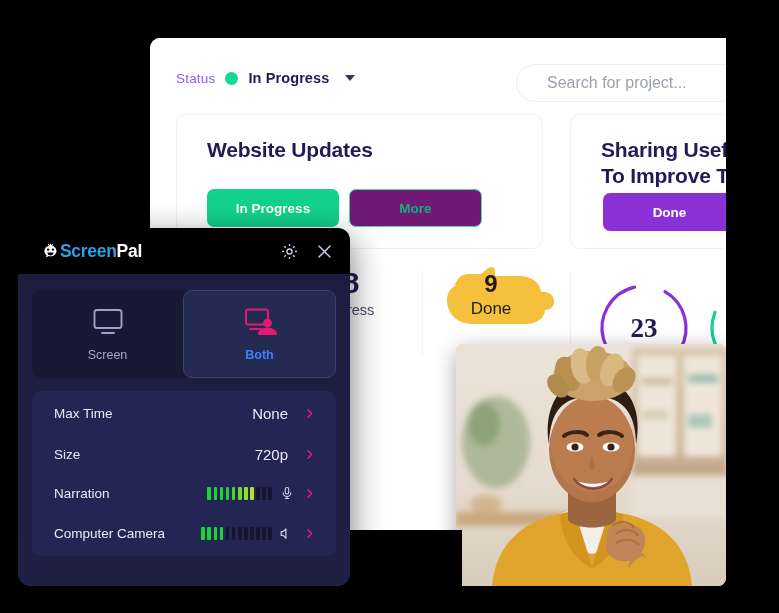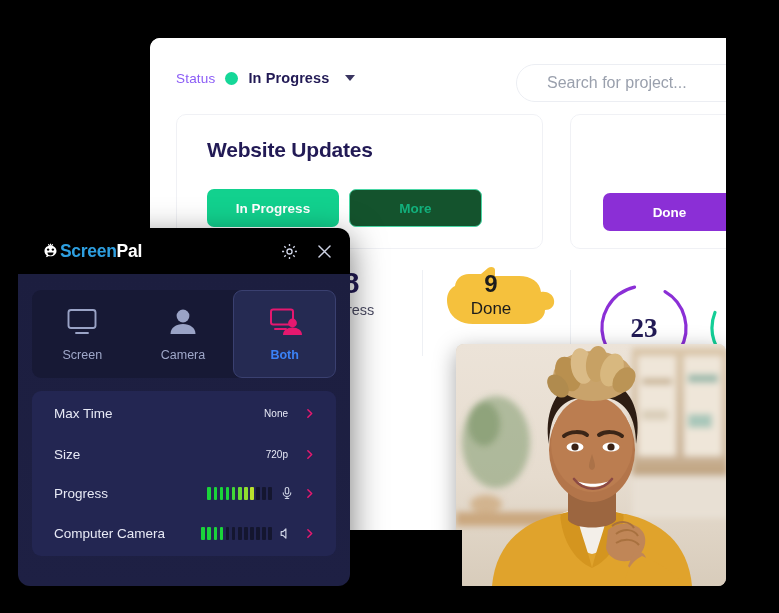--- a/index.html
+++ b/index.html
@@ -98,21 +98,21 @@
     display: flex; align-items: center; justify-content: center;
     box-sizing: border-box;
     cursor: pointer;
   }
   .btn-green {
     left: 30px; top: 74px; width: 132px; height: 38px;
     background: #12d18e; color: #ffffff; border: none;
   }
   .btn-outline {
     left: 172px; top: 74px; width: 133px; height: 38px;
-    background: #14532d; color: #12b07c;
+    background: #701a75; color: #12b07c;
     border: 1.5px solid #4ad6a5;
   }
   .btn-purple {
     left: 32px; top: 78px; width: 133px; height: 38px;
     background: #8b2fd6; color: #ffffff; border: none;
   }
 
   
   .stats {
     position: absolute;
@@ -265,21 +265,21 @@
     display: flex; align-items: center;
     cursor: pointer;
     padding-left: 36px;
   }
   .srow-label {
     position: absolute; left: 22px;
     font-size: 13.5px; color: #e7e9f5;
   }
   .srow-value {
     position: absolute; right: 48px;
-    font-size: 10px; color: #e7e9f5;
+    font-size: 15px; color: #e7e9f5;
   }
   .srow-chev {
     position: absolute; right: 20px;
     display: flex; align-items: center;
   }
   .meter {
     position: absolute; right: 64px;
     display: flex; gap: 2.5px; align-items: center;
   }
   .meter-bar { width: 3.6px; height: 13px; border-radius: 1px; }
@@ -328,20 +328,22 @@
 
     <div class="cards-row">
 
       <div class="pcard left">
         <div class="pcard-title">Website Updates</div>
         <div class="btn btn-green">In Progress</div>
         <div class="btn btn-outline">More</div>
       </div>
 
       <div class="pcard right">
+        <div class="pcard-title">Sharing Usef
+To Improve T</div>
         <div class="btn btn-purple">Done</div>
       </div>
 
     </div>
 
     <div class="stats">
       <div class="divider div-1"></div>
       <div class="divider div-2"></div>
 
       <div class="stat stat-a">
@@ -509,29 +511,20 @@
         <div class="mode">
           <span>
             <svg width="34" height="30" viewBox="0 0 34 30" fill="none" stroke="#9aa3c6" stroke-width="1.9" stroke-linejoin="round">
               <rect x="3.5" y="3" width="27" height="18" rx="2.5"></rect>
               <path d="M11 26h12" stroke-linecap="round"></path>
             </svg>
           </span>
           <span class="mode-label">Screen</span>
         </div>
 
-        <div class="mode">
-          <span>
-            <svg width="34" height="30" viewBox="0 0 34 30" fill="#9aa3c6">
-              <circle cx="17" cy="9" r="6.4"></circle>
-              <path d="M4.5 27c0-6.3 5.6-10 12.5-10s12.5 3.7 12.5 10z"></path>
-            </svg>
-          </span>
-          <span class="mode-label">Camera</span>
-        </div>
 
         <div class="mode active">
           <span>
             <svg width="34" height="30" viewBox="0 0 34 30" fill="none">
               <rect x="3" y="2.5" width="22" height="15" rx="2.2" stroke="#e5186f" stroke-width="2"></rect>
               <path d="M7 22h11" stroke="#e5186f" stroke-width="2" stroke-linecap="round"></path>
               <circle cx="24.5" cy="16" r="4.4" fill="#e5186f"></circle>
               <path d="M15 28c0-4.6 4.2-7.4 9.5-7.4S34 23.4 34 28z" fill="#e5186f"></path>
             </svg>
           </span>
@@ -556,21 +549,21 @@
           <span class="srow-label">Size</span>
           <span class="srow-value">720p</span>
           <span class="srow-chev">
             <svg width="13" height="13" viewBox="0 0 24 24" fill="none" stroke="#e5186f" stroke-width="2.8" stroke-linecap="round" stroke-linejoin="round">
                 <path d="M9 5l7 7-7 7"></path>
               </svg>
           </span>
         </div>
 
         <div class="srow" style="top:82px;">
-          <span class="srow-label">Progress</span>
+          <span class="srow-label">Narration</span>
           <span class="meter" id="meter-narration">
               <span class="meter-bar" style="background: rgb(26, 212, 58);"></span>
               <span class="meter-bar" style="background: rgb(26, 212, 58);"></span>
               <span class="meter-bar" style="background: rgb(26, 212, 58);"></span>
               <span class="meter-bar" style="background: rgb(26, 212, 58);"></span>
               <span class="meter-bar" style="background: rgb(66, 215, 54);"></span>
               <span class="meter-bar" style="background: rgb(106, 218, 51);"></span>
               <span class="meter-bar" style="background: rgb(145, 222, 47);"></span>
               <span class="meter-bar" style="background: rgb(185, 225, 44);"></span>
               <span class="meter-bar" style="background: rgb(20, 22, 47);"></span>

